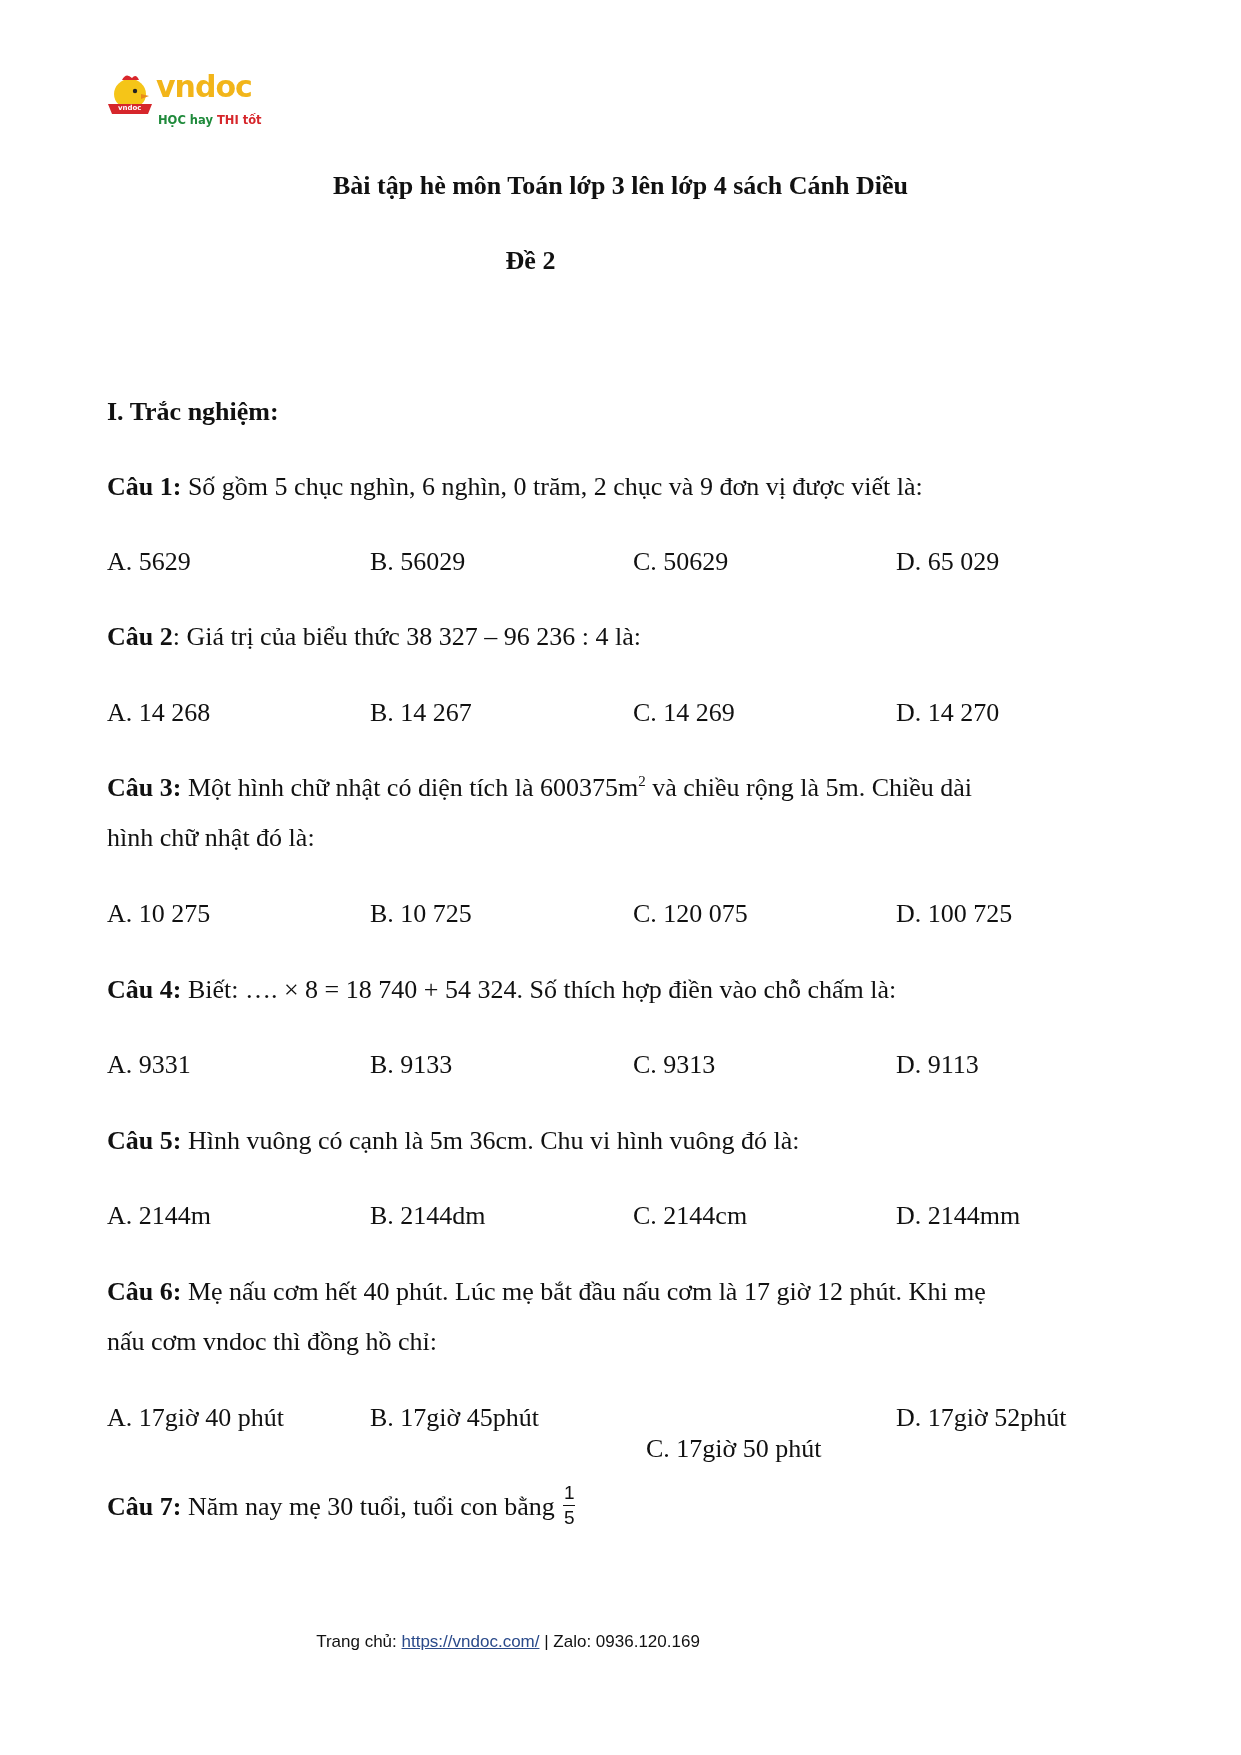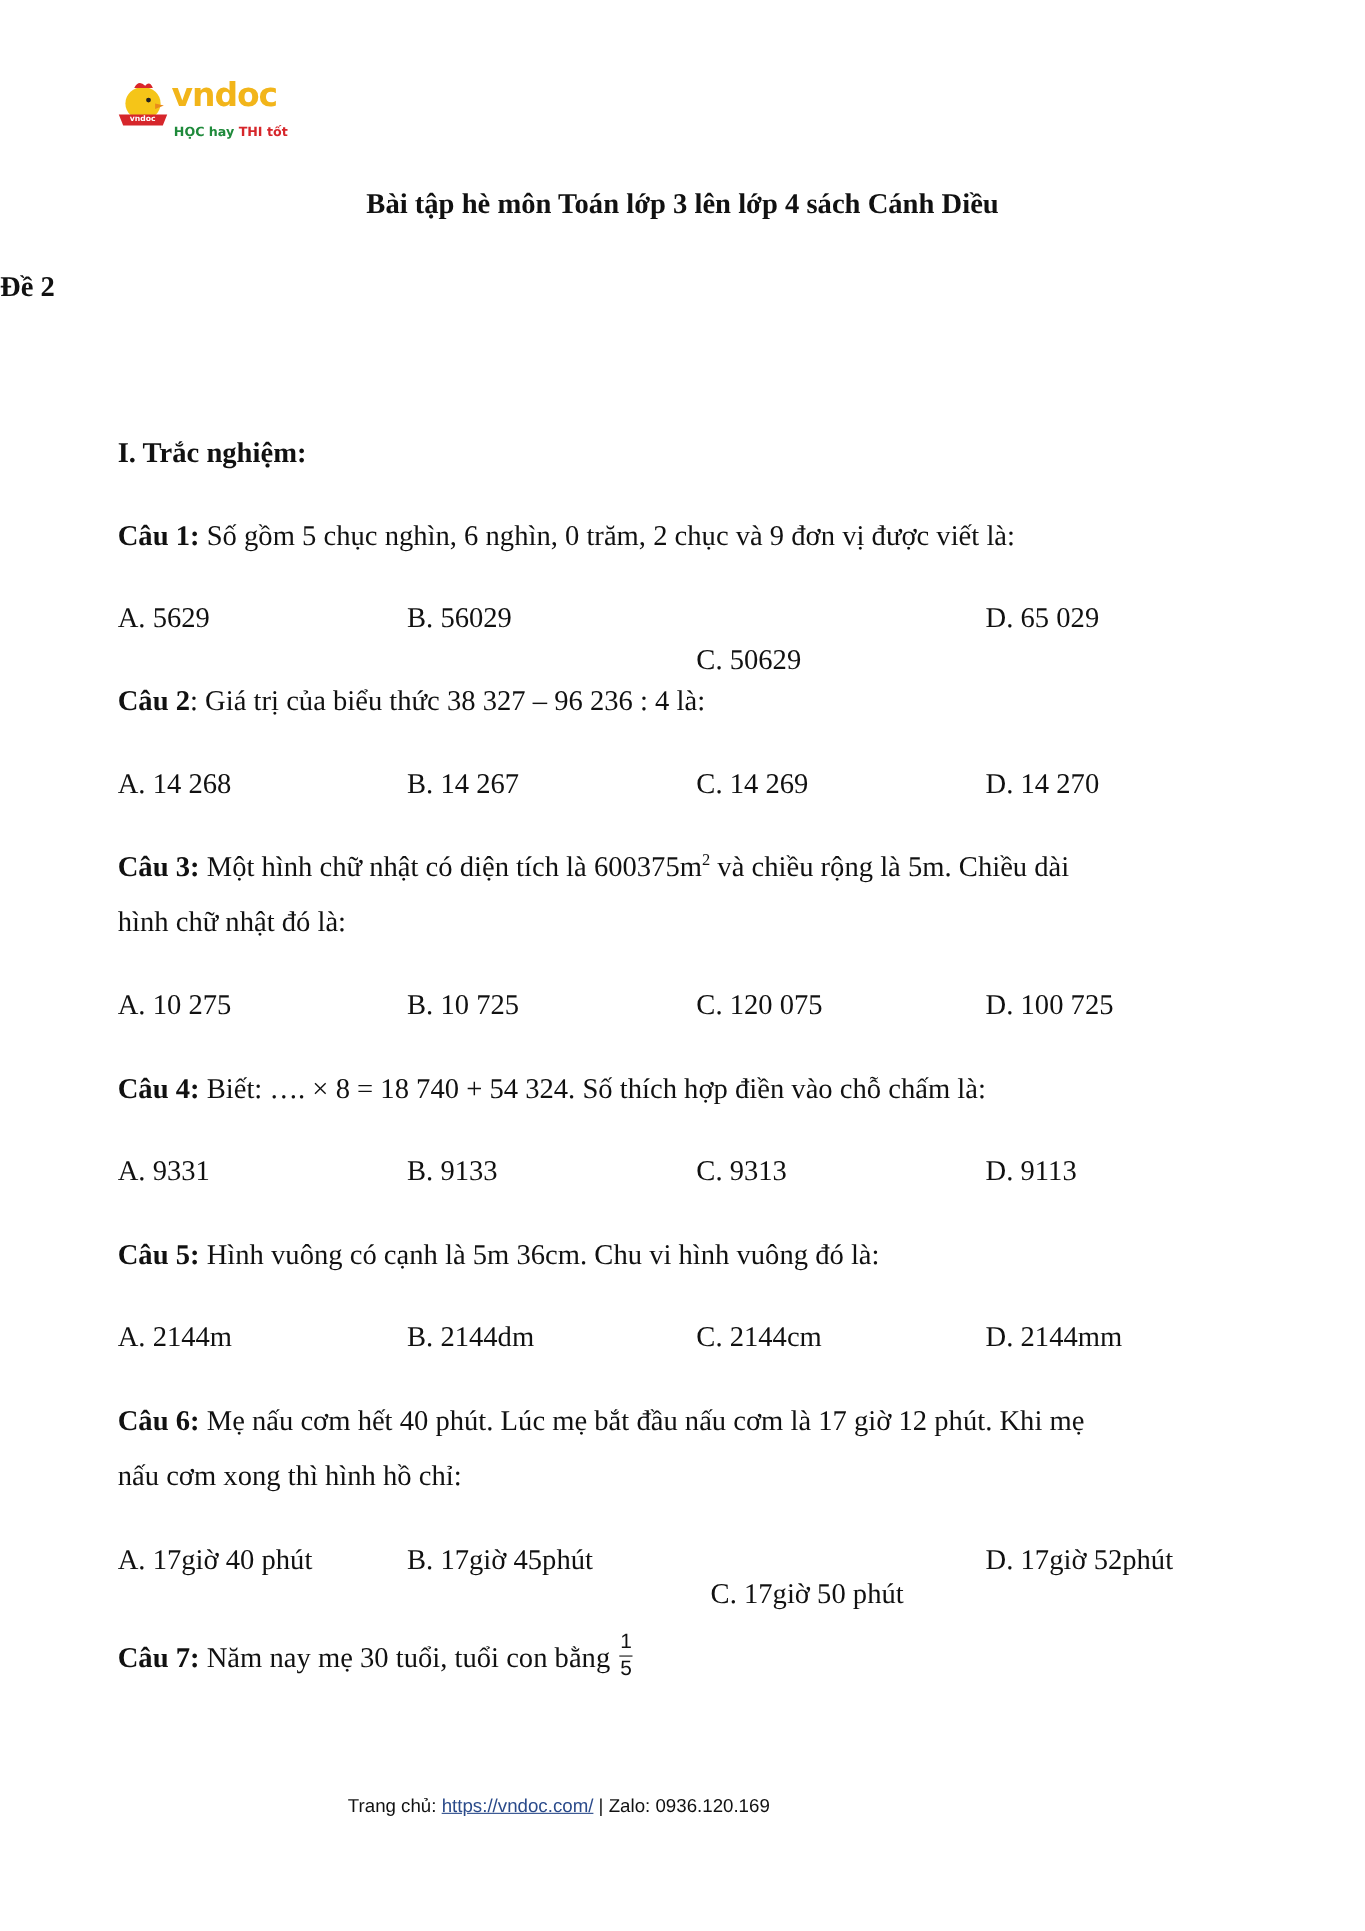--- a/index.html
+++ b/index.html
@@ -8,21 +8,21 @@
   .abs { position: absolute; }
   .logo { left: 106px; top: 70px; width: 160px; height: 56px; }
   .logo-word { position: absolute; left: 50px; top: 0; font-family: "DejaVu Sans", sans-serif;
                font-weight: bold; font-size: 30px; color: #f2b51a; letter-spacing: -1px; line-height: 34px; }
   .logo-slogan { position: absolute; left: 52px; top: 43px; font-family: "DejaVu Sans", sans-serif;
                  font-weight: bold; font-size: 11.5px; line-height: 14px; white-space: nowrap; }
   .logo-slogan .g { color: #1f8a3b; }
   .logo-slogan .r { color: #d6262b; }
   .mascot { position: absolute; left: 0; top: 2px; width: 48px; height: 46px; }
   .title { left: 0; width: 1241px; text-align: center; font-weight: bold; font-size: 26px; top: 171px; }
-  .subtitle { left: 0; width: 1061px; font-weight: bold; font-size: 26px; top: 246px; }
+  .subtitle { left: 0; width: 1061px; text-align: center; font-weight: bold; font-size: 26px; top: 246px; }
   .section { left: 107px; top: 397px; font-weight: bold; font-size: 26px; }
   .q { left: 107px; font-size: 26px; white-space: nowrap; }
   .q b { font-weight: bold; }
   .opt { font-size: 26px; white-space: nowrap; }
   sup { font-size: 15px; vertical-align: 10px; line-height: 0; }
   .frac { display: inline-block; vertical-align: middle; text-align: center; margin: 0 4px 0 2px;
           font-family: "Liberation Sans", sans-serif; font-size: 19px; line-height: 22px; position: relative; top: -4px; }
   .frac .num { display: block; }
   .frac .bar { display: block; height: 1px; background: #111; width: 12px; margin: 1px auto; }
   .frac .den { display: block; }
@@ -51,21 +51,21 @@
 <div class="abs title">Bài tập hè môn Toán lớp 3 lên lớp 4 sách Cánh Diều</div>
 <div class="abs subtitle">Đề 2</div>
 
 <div class="abs section">I. Trắc nghiệm:</div>
 
 <div class="abs q" style="top:472px;">
   <b>Câu 1:</b><span> Số gồm 5 chục nghìn, 6 nghìn, 0 trăm, 2 chục và 9 đơn vị được viết là:</span>
 </div>
 <div class="abs opt" style="left:107px;top:547px;">A. 5629</div>
 <div class="abs opt" style="left:370px;top:547px;">B. 56029</div>
-<div class="abs opt" style="left:633px;top:547px;margin-top:38px;">C. 50629</div>
+<div class="abs opt" style="left:633px;top:547px;">C. 50629</div>
 <div class="abs opt" style="left:896px;top:547px;">D. 65 029</div>
 
 <div class="abs q" style="top:622px;">
   <b>Câu 2</b><span>: Giá trị của biểu thức 38 327 – 96 236 : 4 là:</span>
 </div>
 <div class="abs opt" style="left:107px;top:698px;">A. 14 268</div>
 <div class="abs opt" style="left:370px;top:698px;">B. 14 267</div>
 <div class="abs opt" style="left:633px;top:698px;">C. 14 269</div>
 <div class="abs opt" style="left:896px;top:698px;">D. 14 270</div>
 
@@ -90,21 +90,21 @@
   <b>Câu 5:</b><span> Hình vuông có cạnh là 5m 36cm. Chu vi hình vuông đó là:</span>
 </div>
 <div class="abs opt" style="left:107px;top:1201px;font-family:Liberation Serif, serif;">A. 2144m</div>
 <div class="abs opt" style="left:370px;top:1201px;">B. 2144dm</div>
 <div class="abs opt" style="left:633px;top:1201px;">C. 2144cm</div>
 <div class="abs opt" style="left:896px;top:1201px;">D. 2144mm</div>
 
 <div class="abs q" style="top:1277px;">
   <b>Câu 6:</b><span> Mẹ nấu cơm hết 40 phút. Lúc mẹ bắt đầu nấu cơm là 17 giờ 12 phút. Khi mẹ</span>
 </div>
-<div class="abs q" style="top:1327px;">nấu cơm xong thì hình hồ chỉ:</div>
+<div class="abs q" style="top:1327px;">nấu cơm vndoc thì đồng hồ chỉ:</div>
 <div class="abs opt" style="left:107px;top:1403px;">A. 17giờ 40 phút</div>
 <div class="abs opt" style="left:370px;top:1403px;">B. 17giờ 45phút</div>
 <div class="abs opt" style="left:646px;top:1403px;margin-top:31px;">C. 17giờ 50 phút</div>
 <div class="abs opt" style="left:896px;top:1403px;">D. 17giờ 52phút</div>
 
 <div class="abs q" style="top:1486px;">
   <b>Câu 7:</b><span> Năm nay mẹ 30 tuổi, tuổi con bằng</span>
   <span class="frac">
     <span class="num">1</span>
     <span class="bar"></span>

